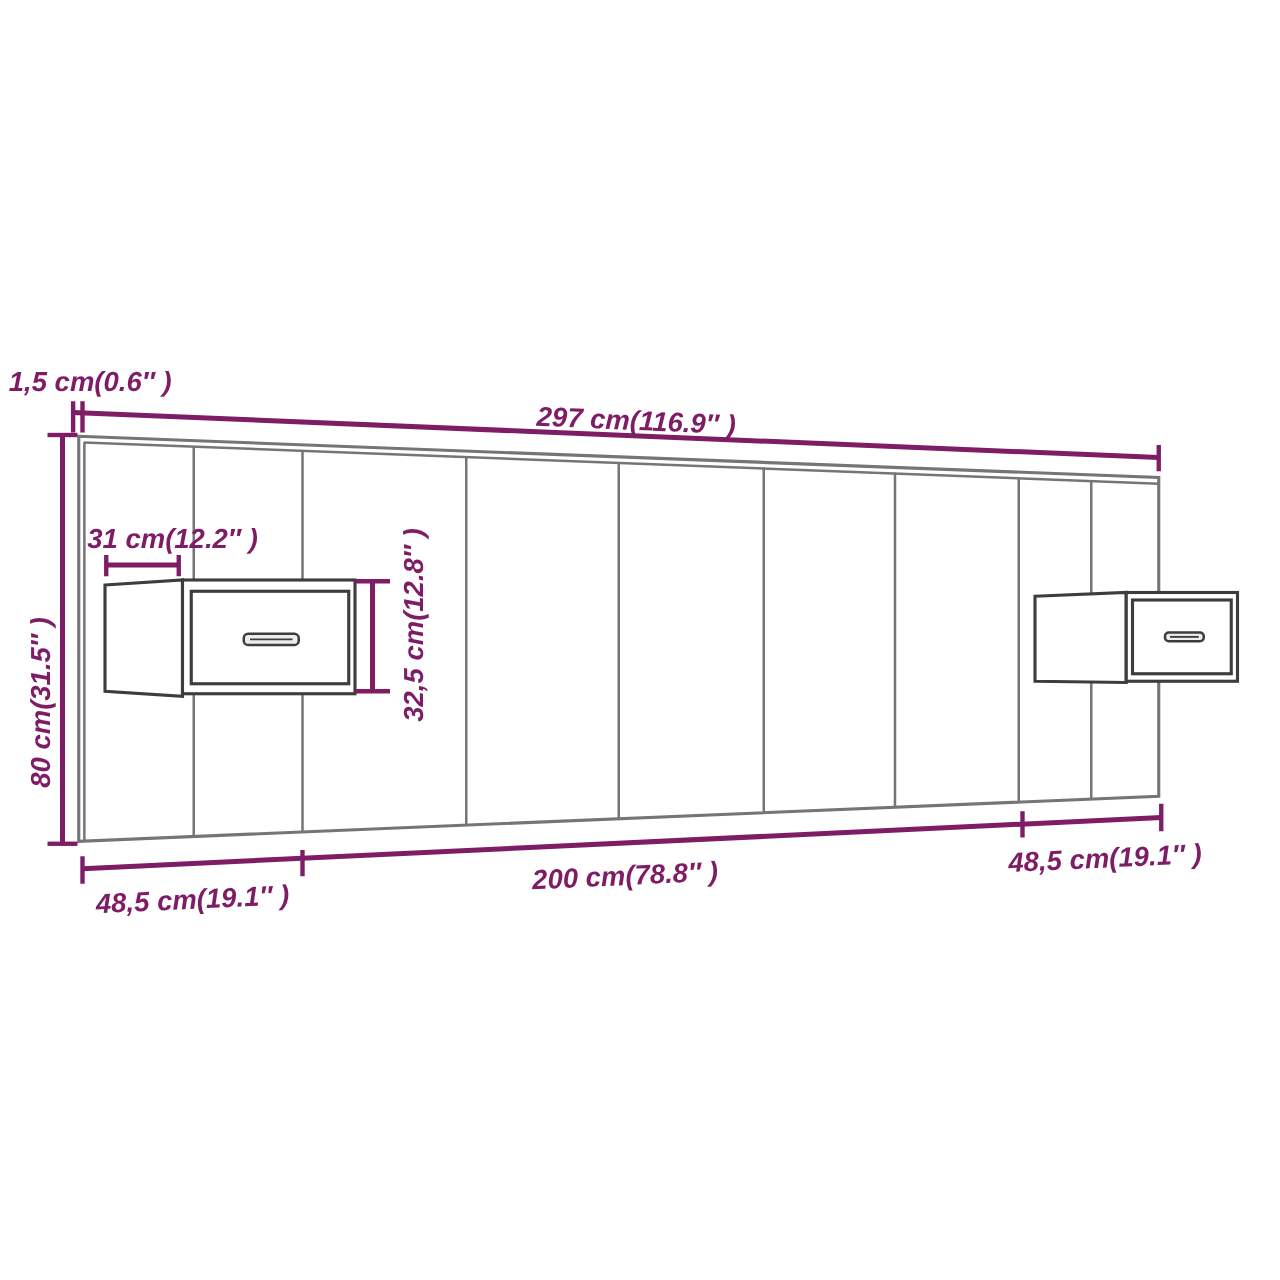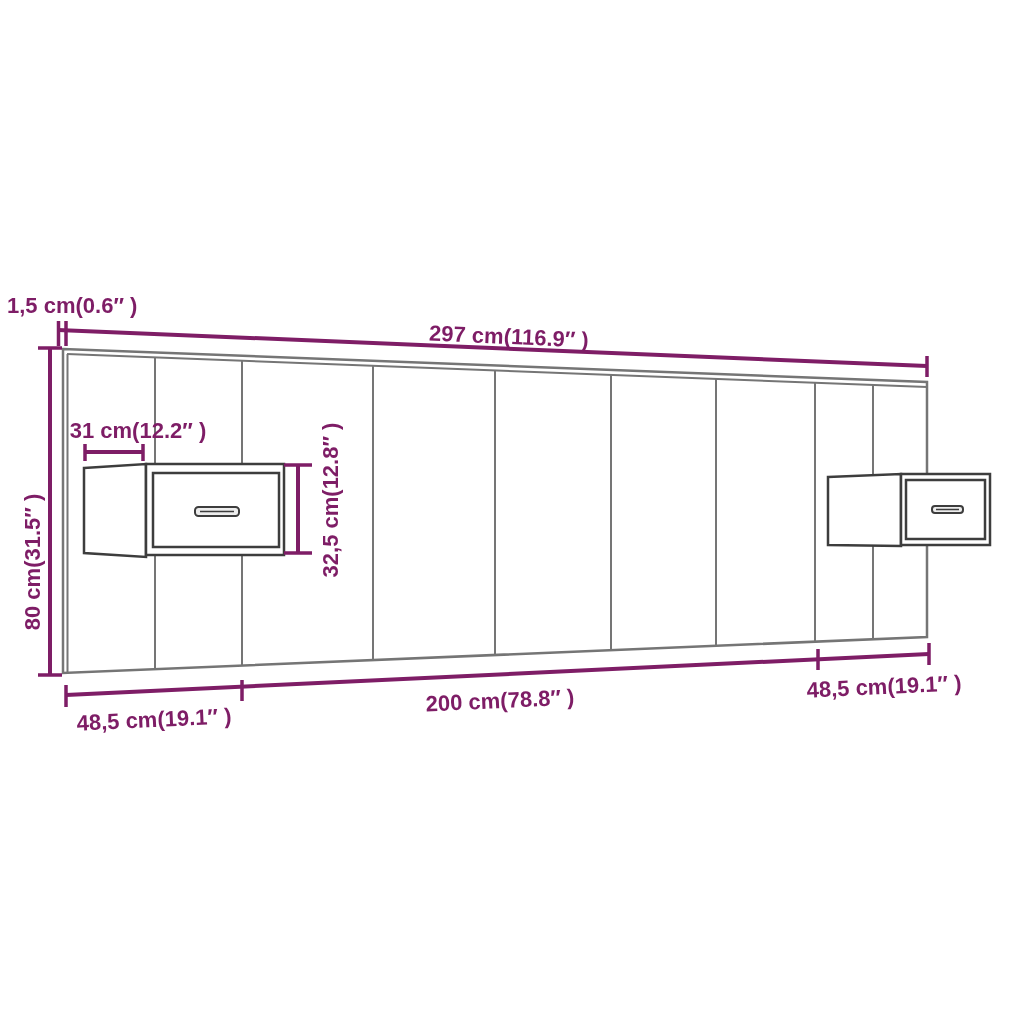--- a/index.html
+++ b/index.html
@@ -2,21 +2,21 @@
 <html style="--accent: #7e1d66; --board-line: #757575; --cabinet-line: #3d3d3d; --bg: #ffffff;"><head>
 <meta charset="utf-8">
 <style>
   :root{
     --accent:#7e1d66;
     --board-line:#757575;
     --cabinet-line:#3d3d3d;
     --bg:#ffffff;
   }
   html,body{margin:0;padding:0;background:var(--bg);}
-  .stage{width:1024px;height:1024px;position:relative;background:var(--bg);overflow:hidden;}
+  .stage{width:1024px;height:1024px;position:relative;background:var(--bg);overflow:hidden;font-style:italic;}
   svg{display:block;}
   .board-face{fill:#ffffff;stroke:var(--board-line);stroke-width:2.5;}
   .board-line{stroke:var(--board-line);stroke-width:2;fill:none;}
   .cab-face{fill:#ffffff;stroke:var(--cabinet-line);stroke-width:2.5;}
   .cab-inner{fill:#ffffff;stroke:var(--cabinet-line);stroke-width:2.5;}
   .handle{fill:#ededed;stroke:var(--cabinet-line);stroke-width:2;}
   .handle-slot{stroke:var(--cabinet-line);stroke-width:1.5;}
   .dim-line{stroke:var(--accent);stroke-width:4;fill:none;stroke-linecap:butt;}
   .dim-tick{stroke:var(--accent);stroke-width:3.5;fill:none;stroke-linecap:butt;}
   .dim-text{

